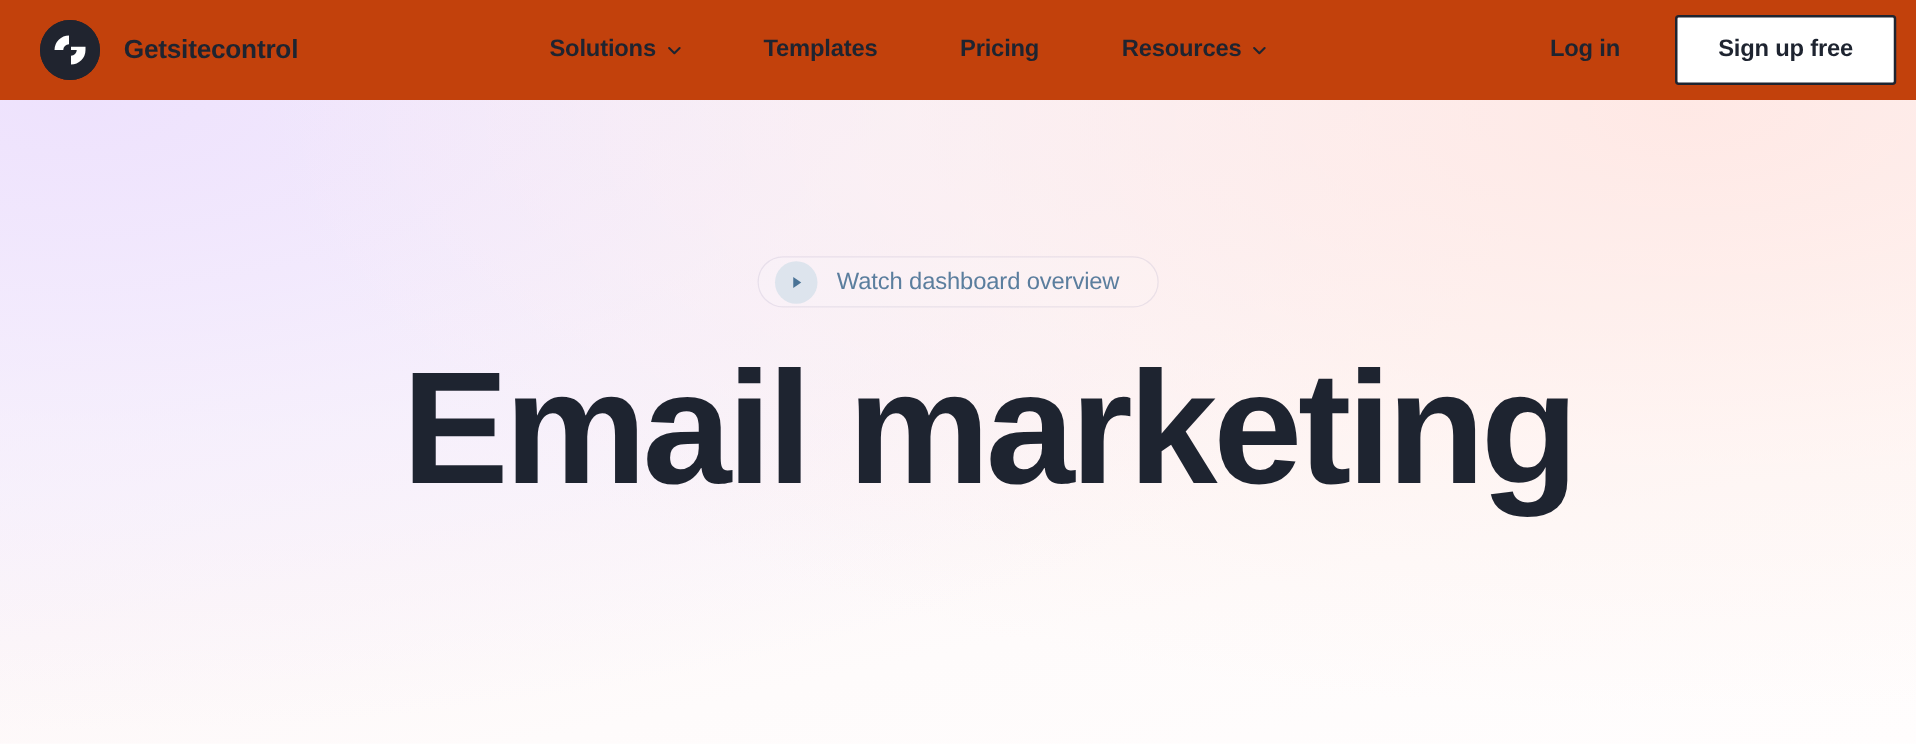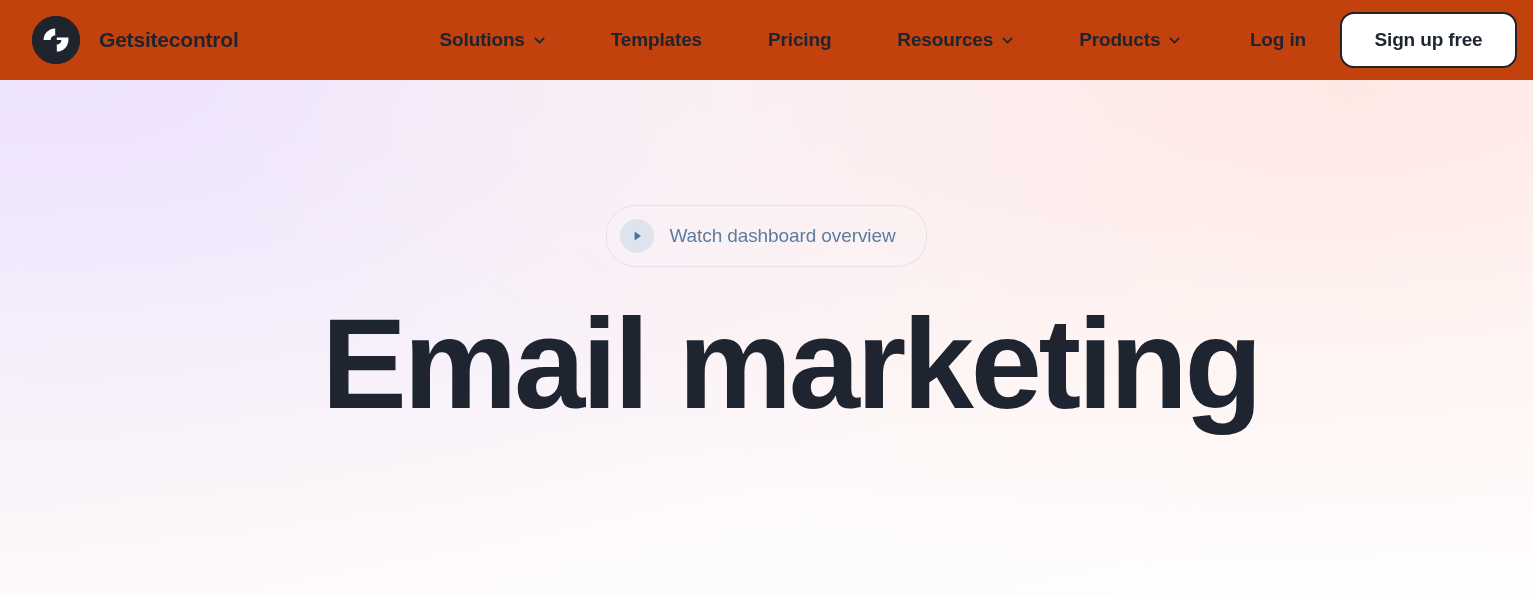--- a/index.html
+++ b/index.html
@@ -106,29 +106,29 @@
     color: #1e2430;
     letter-spacing: -0.15px;
     text-decoration: none;
     padding: 10px 22px;
     white-space: nowrap;
     cursor: pointer;
     text-align: right;
   }
 
   .signup-btn {
-    margin-left: 12px;
+    margin-left: 22px;
     padding: 0 26px;
     height: 56px;
     min-width: 177px;
     display: flex;
     align-items: center;
     justify-content: center;
     border: 2px solid #1e2430;
-    border-radius: 14px;
+    border-radius: 3px;
     background: #ffffff;
     color: #1e2430;
     font-family: inherit;
     font-size: 19px;
     font-weight: 700;
     letter-spacing: -0.15px;
     white-space: nowrap;
     cursor: pointer;
   }
 
@@ -149,21 +149,21 @@
     width: 100%;
     height: 100%;
     display: flex;
     flex-direction: column;
     align-items: center;
   }
 
   
   .watch-pill {
     margin-top: 125px;
-    height: 62px;
+    height: 41px;
     display: inline-flex;
     align-items: center;
     gap: 15px;
     padding: 0 30px 0 13px;
     border: 1px solid rgba(168,160,190,0.22);
     border-radius: 29px;
     background: rgba(255,255,255,0.12);
     cursor: pointer;
     text-decoration: none;
   }
@@ -242,28 +242,20 @@
 
       <button class="nav-item">
         <span>Resources</span>
         <span class="chev">
           <svg viewBox="0 0 12 8" aria-hidden="true">
               <path d="M1.2 1.6 L6 6.4 L10.8 1.6" fill="none" stroke="#1e2430" stroke-width="1.9" stroke-linecap="round" stroke-linejoin="round"></path>
             </svg>
         </span>
       </button>
 
-      <button class="nav-item">
-        <span>Products</span>
-        <span class="chev">
-          <svg viewBox="0 0 12 8" aria-hidden="true">
-              <path d="M1.2 1.6 L6 6.4 L10.8 1.6" fill="none" stroke="#1e2430" stroke-width="1.9" stroke-linecap="round" stroke-linejoin="round"></path>
-            </svg>
-        </span>
-      </button>
 
     </nav>
 
     <div class="header-actions">
       <a class="login-link" href="#">Log in</a>
       <button class="signup-btn">Sign up free</button>
     </div>
 
   </header>
 

